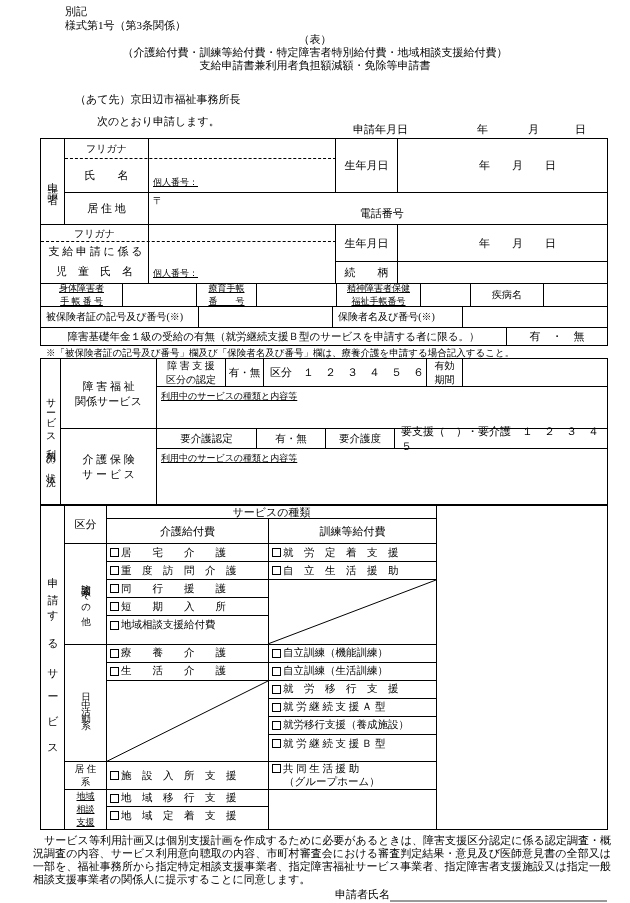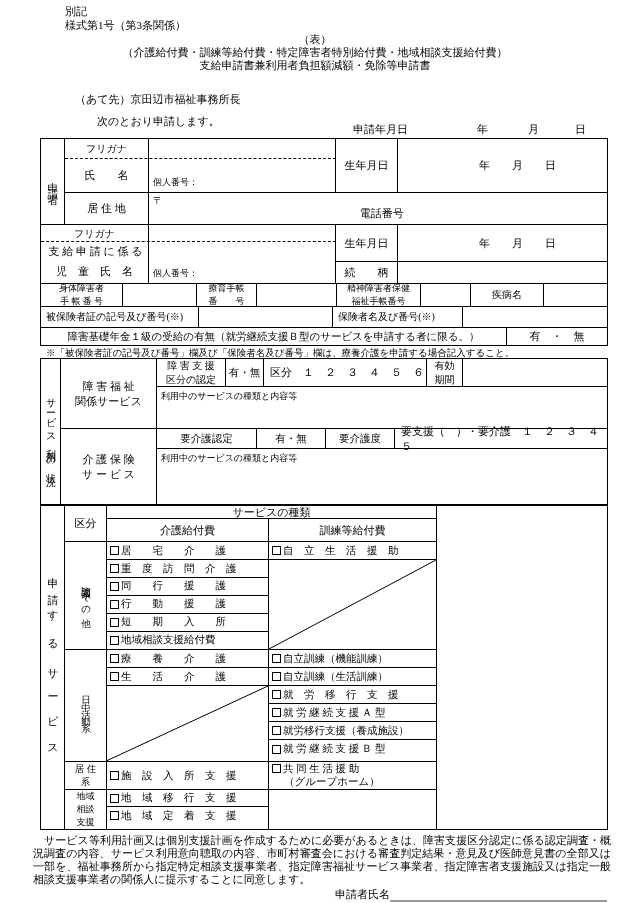--- a/index.html
+++ b/index.html
@@ -9,21 +9,21 @@
     color:#000; font-family:"Liberation Serif","DejaVu Serif",serif;
     font-size:11px; overflow:hidden;
   }
   .abs { position:absolute; }
   .tbl { position:absolute; left:40px; width:568px; border:1px solid #000; background:#fff; }
   .f  { display:flex; }
   .fc { display:flex; flex-direction:column; }
   .ce { display:flex; align-items:center; justify-content:center; text-align:center; }
   .br { border-right:1px solid #000; }
   .bb { border-bottom:1px solid #000; }
-  .s9  { font-size:9px; }
+  .s9  { font-size:9px;text-decoration:underline; }
   .s95 { font-size:9.5px; }
   .s10 { font-size:10px; }
   .s105{ font-size:10.5px; }
   .pre { white-space:pre-line; }
   .vt { writing-mode:vertical-rl; text-orientation:upright; }
   .dash { position:absolute; border-top:1px dashed #000; left:0; }
   .cbrow { display:flex; align-items:center; padding:0 2px 0 3px; font-size:10.5px; overflow:hidden; white-space:nowrap;text-align:center; }
   .cb { width:9px; height:9px; border:1px solid #000; margin-right:2px; flex:none; background:#fff; }
   .diag { position:relative; flex:1; }
   .diag svg { position:absolute; inset:0; width:100%; height:100%; }
@@ -197,32 +197,32 @@
         <div class="cbrow bb" style="height:18px">
             <span class="cb"></span>
             <span>重　度　訪　問　介　護</span>
           </div>
         <div class="cbrow bb" style="height:18px">
             <span class="cb"></span>
             <span>同　　行　　援　　護</span>
           </div>
         <div class="cbrow bb" style="height:18px">
             <span class="cb"></span>
-            <span>行　　動　　援　　護</span>
-          </div>
-        <div class="cbrow bb" style="height:18px">
-            <span class="cb"></span>
             <span>短　　期　　入　　所</span>
           </div>
         <div class="cbrow" style="height:18px">
             <span class="cb"></span>
             <span>地域相談支援給付費</span>
           </div>
       </div>
       <div class="fc fill">
+        <div class="cbrow bb" style="height:18px">
+            <span class="cb"></span>
+            <span>就　労　定　着　支　援</span>
+          </div>
         <div class="cbrow bb" style="height:18px">
             <span class="cb"></span>
             <span>自　立　生　活　援　助</span>
           </div>
         <div class="diag">
           <svg viewBox="0 0 100 100" preserveAspectRatio="none">
               <line x1="0" y1="100" x2="100" y2="0" stroke="#000" stroke-width="1" vector-effect="non-scaling-stroke"></line>
             </svg>
         </div>
       </div>

